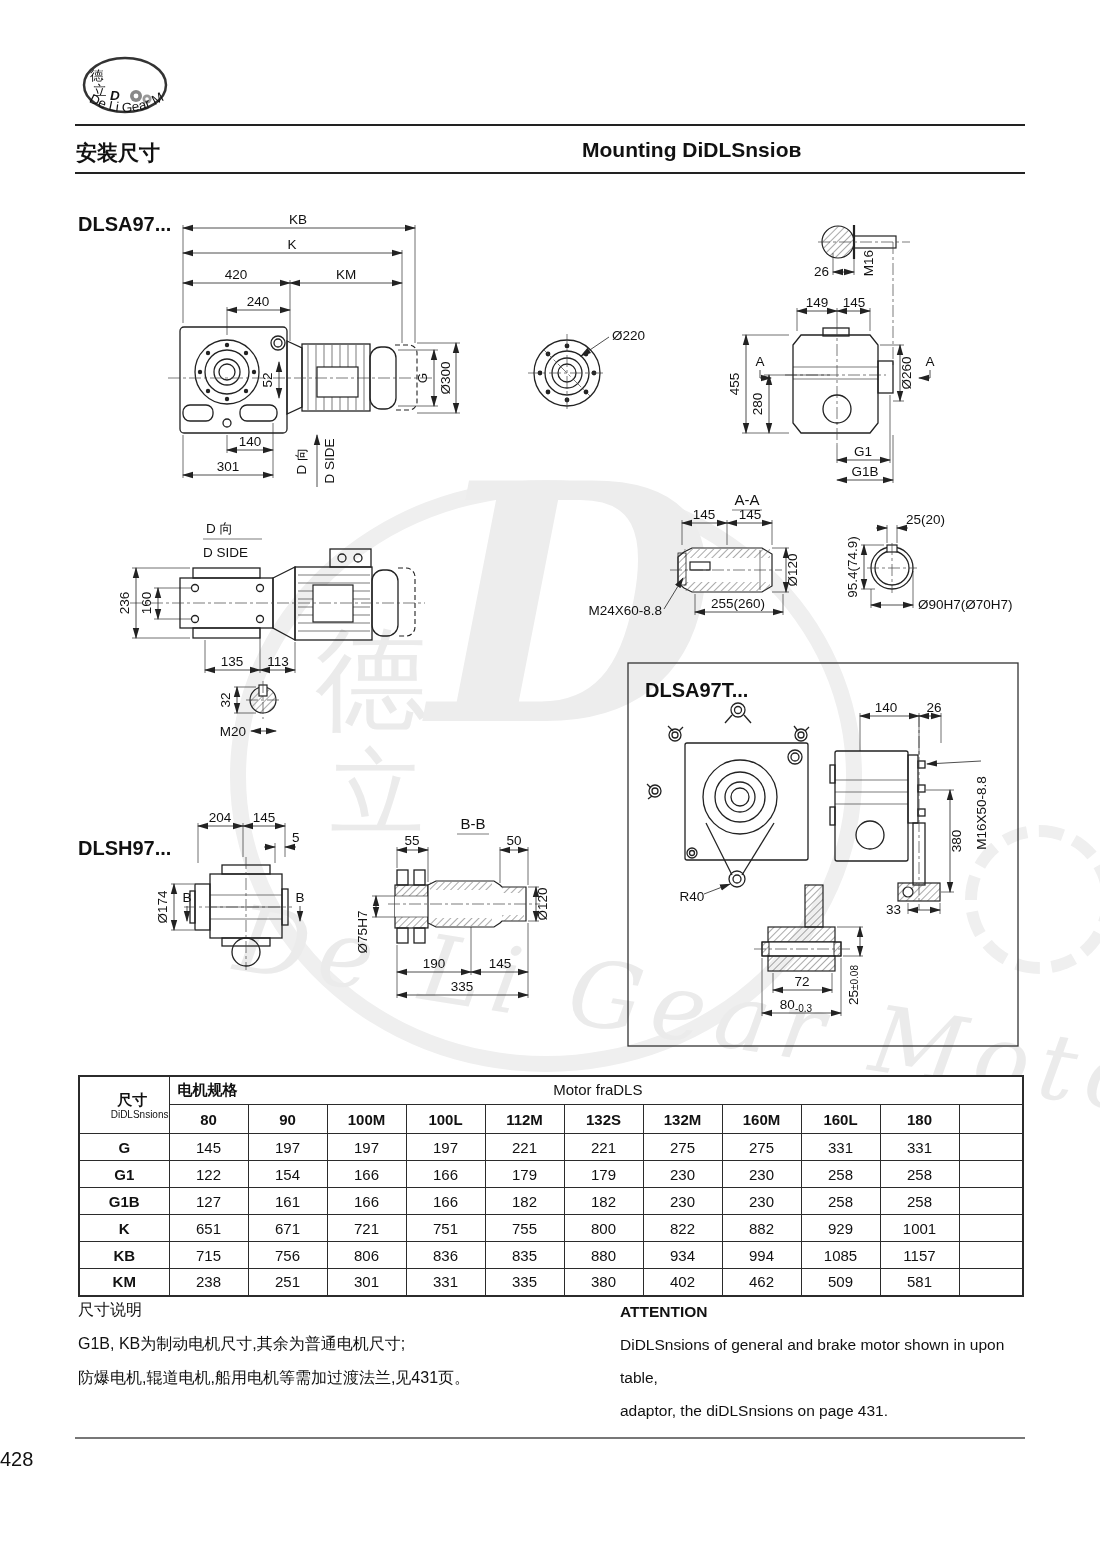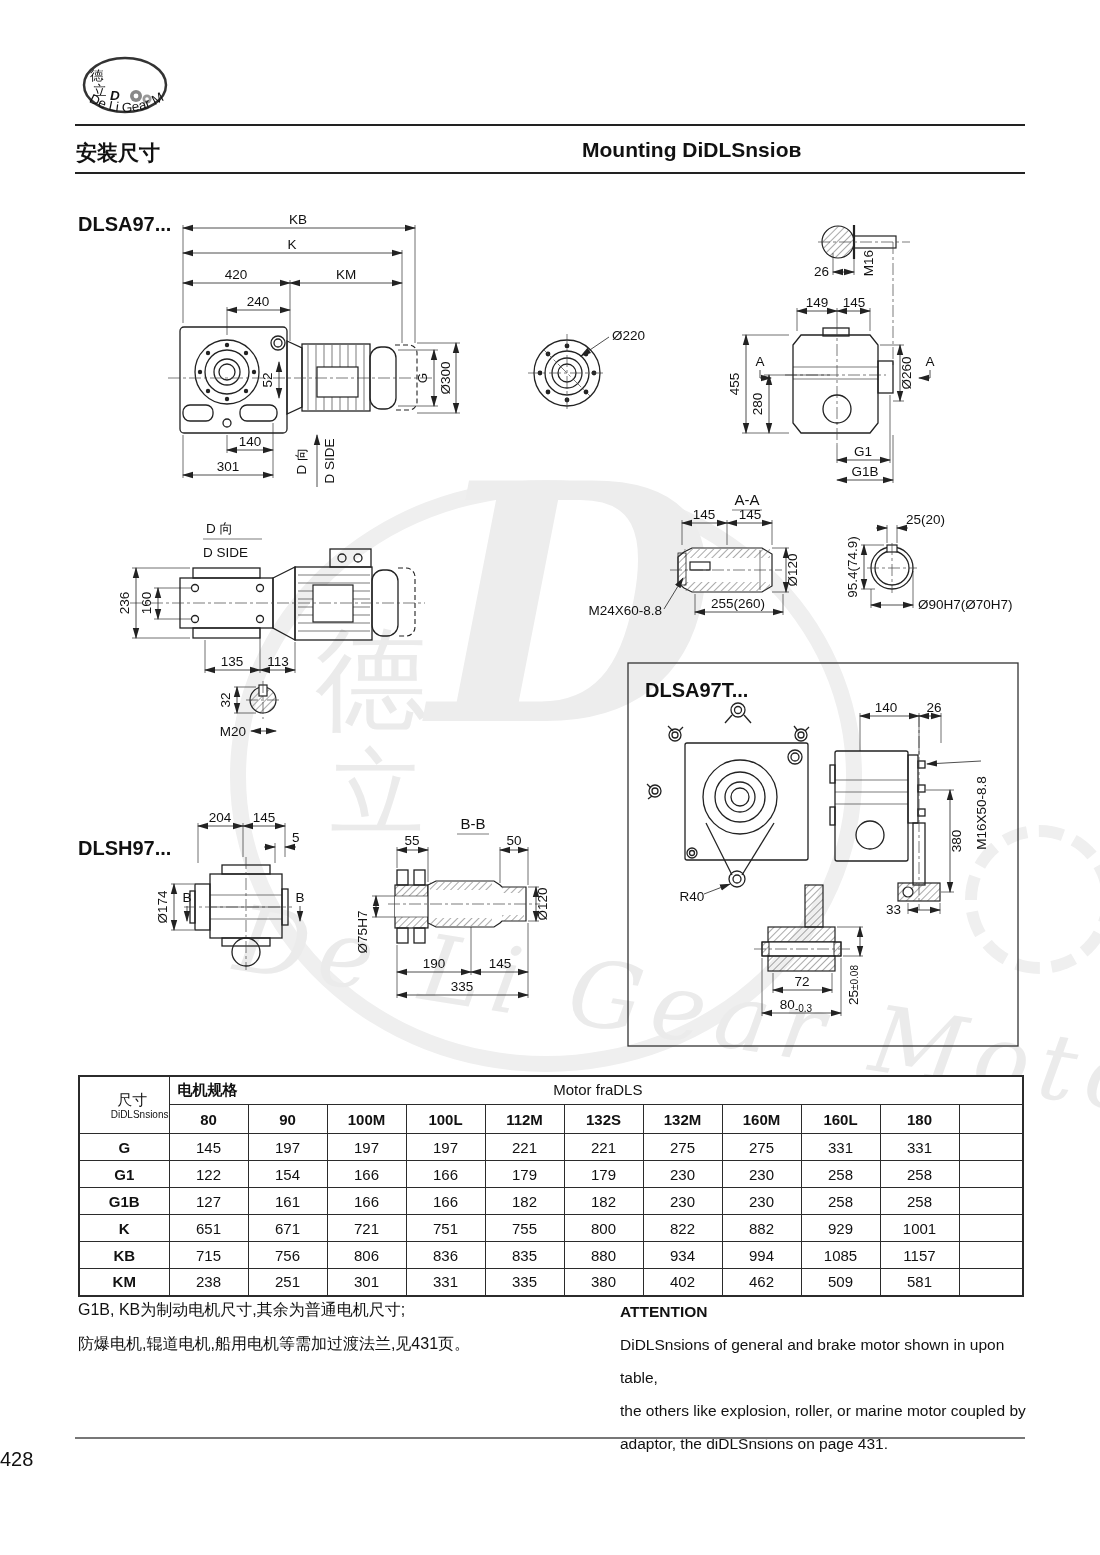--- a/index.html
+++ b/index.html
@@ -31,21 +31,21 @@
   .dsh{fill:none;stroke:#222;stroke-width:1.1;stroke-dasharray:5 3;}
   
   #dims-table{position:absolute;left:78px;top:1075px;z-index:2;border-collapse:collapse;
     table-layout:fixed;width:944px;font-size:15px;border:2px solid #2b2b2b;background:#fff;}
   #dims-table th,#dims-table td{border:1px solid #2b2b2b;text-align:center;padding:0;}
   #dims-table thead tr:nth-child(1){height:27px;}
   #dims-table thead tr:nth-child(2){height:29px;}
   #dims-table tbody tr{height:27px;}
   #dims-table th{font-weight:bold;}
   #dims-table td{font-weight:normal;}
-  .corner-top{font-size:15px;font-weight:normal;line-height:16px;padding-top:4px;padding-left:16px;}
+  .corner-top{font-size:15px;font-weight:bold;line-height:16px;padding-top:4px;padding-left:16px;}
   .corner-bottom{font-size:10px;font-weight:normal;line-height:14px;text-align:right;}
   .group-cell{position:relative;height:27px;}
   .group-left{position:absolute;left:8px;top:4px;font-size:15px;font-weight:bold;}
   .group-center{position:absolute;left:4px;right:0;top:4px;text-align:center;font-weight:normal;font-size:15px;}
   
   .notes-cn{position:absolute;left:78px;top:1293px;width:500px;font-size:16px;line-height:34px;z-index:2;}
   .attn{position:absolute;left:620px;top:1295px;width:420px;font-size:15.5px;line-height:33px;z-index:2;}
   .attn-title{font-weight:bold;}
   .footer-line{position:absolute;left:75px;top:1437px;width:950px;border-top:2px solid #777;z-index:2;}
   .page-num{position:absolute;left:0;top:1448px;width:1100px;text-align:left;font-size:20px;z-index:2;}
@@ -629,25 +629,25 @@
           <td>402</td>
           <td>462</td>
           <td>509</td>
           <td>581</td>
           <td></td>
         </tr>
       </tbody>
   </table>
 
   <div class="notes-cn">
+    <div>尺寸说明</div>
     <div>G1B, KB为制动电机尺寸,其余为普通电机尺寸;</div>
     <div>防爆电机,辊道电机,船用电机等需加过渡法兰,见431页。</div>
   </div>
   <div class="attn">
     <div class="attn-title">ATTENTION</div>
     <div>DiDLSnsions of general and brake motor shown in upon table,</div>
-    <div>the others like explosion, roller, or marine motor coupled by</div>
     <div>adaptor, the diDLSnsions on page 431.</div>
   </div>
 
   <div class="footer-line"></div>
   <div class="page-num">428</div>
 </div>
 
 </body></html>

